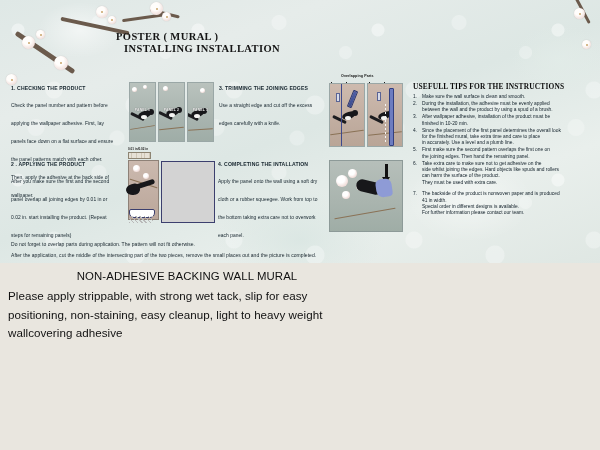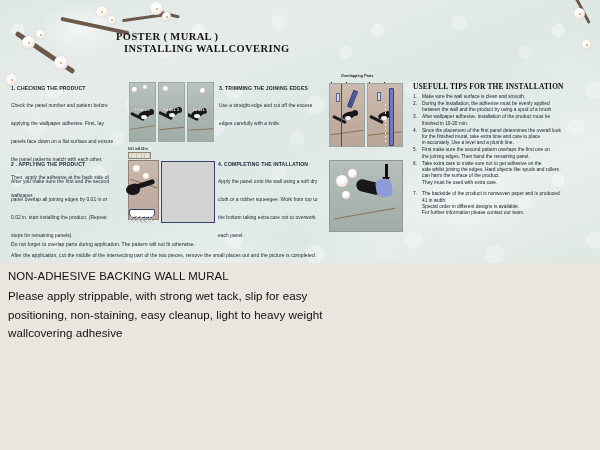--- a/index.html
+++ b/index.html
@@ -134,21 +134,21 @@
   #d4 .arrow:after{content:"";position:absolute;left:-3px;bottom:-5px;border-left:4.5px solid transparent;
     border-right:4.5px solid transparent;border-top:6px solid #111;}
   #d4 .glove{position:absolute;right:10px;top:18px;width:16px;height:18px;background:#8e9bd6;
     border-radius:5px 6px 4px 7px;transform:rotate(-8deg);}
   #d4 .arm{position:absolute;right:20px;top:20px;width:26px;height:12px;background:#17171a;
     border-radius:6px;transform:rotate(14deg);}
 
   
   #bottom{position:absolute;left:0;top:263px;width:600px;height:187px;background:#e9e6df;}
   #btxt{position:absolute;left:8px;top:7px;width:358px;color:#111;}
-  #btxt .h{display:block;font-size:11.4px;margin-bottom:4px;letter-spacing:.1px;}
+  #btxt .h{display:block;text-align:center;font-size:11.4px;margin-bottom:4px;letter-spacing:.1px;}
   #btxt .p{font-size:11.6px;line-height:16.5px;letter-spacing:.05px;}
 </style>
 </head>
 <body>
 
 <div id="sheet">
 
   <div class="branch" style="left:0;top:0;width:230px;height:95px;">
     <div class="twig" style="left:10px;top:50px;width:70px;height:5px;transform:rotate(34deg);"></div>
     <div class="twig" style="left:60px;top:24px;width:70px;height:4px;transform:rotate(12deg);"></div>
@@ -183,21 +183,21 @@
     <div class="twig" style="left:40px;top:4px;width:40px;height:3px;transform:rotate(62deg);"></div>
     <div class="blossom" style="left:54px;top:8px;width:11px;height:11px;">
         <i></i>
       </div>
     <div class="blossom" style="left:62px;top:40px;width:9px;height:9px;">
         <i></i>
       </div>
   </div>
 
   <div class="hdr" id="t1">POSTER ( MURAL )</div>
-  <div class="hdr" id="t2">INSTALLING WALLCOVERING</div>
+  <div class="hdr" id="t2">INSTALLING INSTALLATION</div>
 
   <div class="step" id="s1">
     <span class="st">1. CHECKING THE PRODUCT</span>
     <span class="sb">Check the panel number and pattern before applying the wallpaper adhesive. First, lay panels face down on a flat surface and ensure the panel patterns match with each other. Then, apply the adhesive at the back side of wallpaper.</span>
   </div>
 
   <div class="step" id="s2">
     <span class="st">2 . APPLYING THE PRODUCT</span>
     <span class="sb">After you make sure the first and the second panel overlap all joining edges by 0.01 in or 0.02 in. start installing the product. (Repeat steps for remaining panels)</span>
   </div>
@@ -303,21 +303,21 @@
     <div class="twigline" style="left:4px;top:52px;width:62px;transform:rotate(-10deg);"></div>
     <div class="arrow"></div>
     <div class="arm"></div>
     <div class="glove"></div>
   </div>
 
   <div class="notes" id="n1">Do not forget to overlap parts during application. The pattern will not fit otherwise.</div>
   <div class="notes" id="n2">After the application, cut the middle of the intersecting part of the two pieces, remove the small places out and the picture is completed.</div>
 
   <div id="tips">
-    <span class="tt">USEFULL TIPS FOR THE INSTALLATION</span>
+    <span class="tt">USEFULL TIPS FOR THE INSTRUCTIONS</span>
     <ol>
       <li>
           <span class="n">1.</span>
           <span class="sub">Make sure the wall surface is clean and smooth.</span>
         </li>
       <li>
           <span class="n">2.</span>
           <span class="sub">During the installation, the adhesive must be evenly applied</span>
           <span class="sub">between the wall and the product by using a spud of a brush.</span>
         </li>

